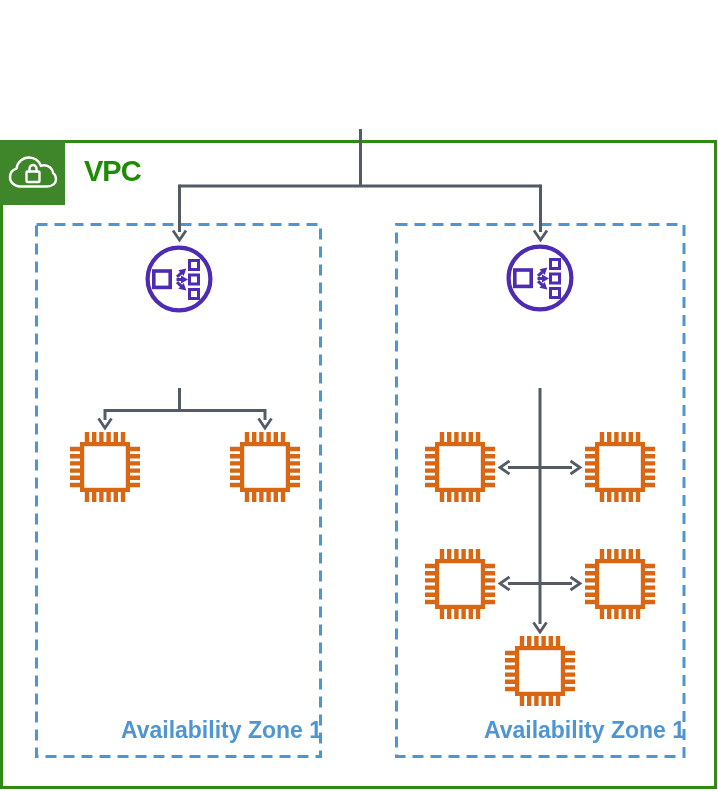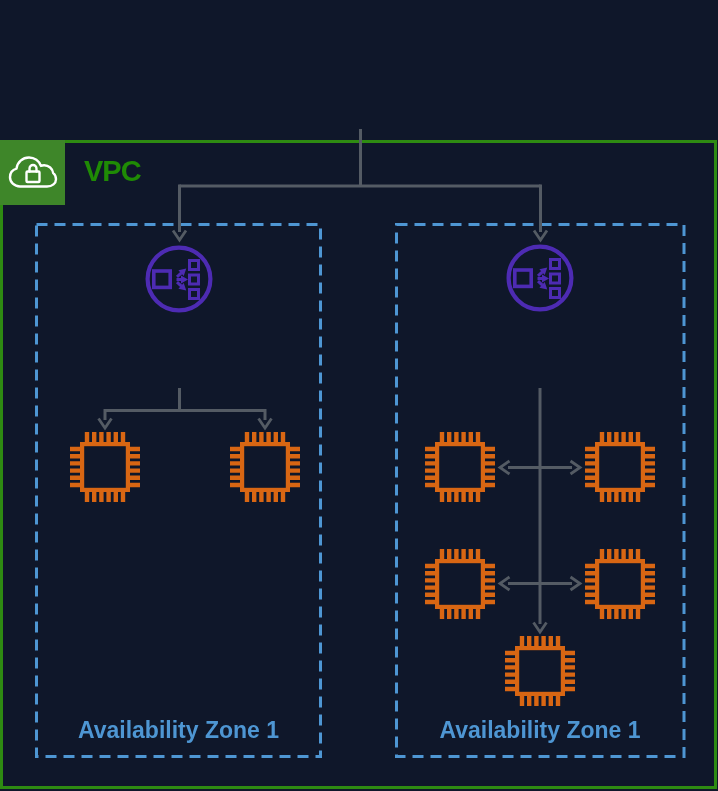--- a/index.html
+++ b/index.html
@@ -1,37 +1,37 @@
 <!DOCTYPE html>
 <html><head>
 <meta charset="utf-8">
 <style>
   html,body{margin:0;padding:0;background:#000;}
   #canvas{
     position:relative;
     width:718px;height:791px;
-    background:#0f172a;
+    background:#ffffff;
     font-family:"Liberation Sans", sans-serif;
     overflow:hidden;
   }
   #overlay{position:absolute;left:0;top:0;z-index:1;}
   .vpc-icon-box{
     position:absolute;left:0;top:140px;width:65px;height:65px;
     background:#3E8629;z-index:3;
     display:flex;align-items:center;justify-content:center;
   }
   .vpc-title{
     position:absolute;left:84px;top:155px;z-index:3;
     color:#1F8B05;font-size:29px;font-weight:bold;letter-spacing:-1px;
   }
   .az{position:absolute;top:223px;height:534px;z-index:2;}
   #az1{left:35px;width:287px;}
   #az2{left:395px;width:290px;}
   .az-label{
-    position:absolute;left:0;right:0;top:494px;text-align:center;
+    position:absolute;left:0;right:0;top:494px;text-align:right;
     color:#4E96D3;font-size:23px;font-weight:bold;
   }
   .icon{position:absolute;}
   svg{display:block;}
 </style>
 </head>
 <body>
 
 <div id="canvas">
 

